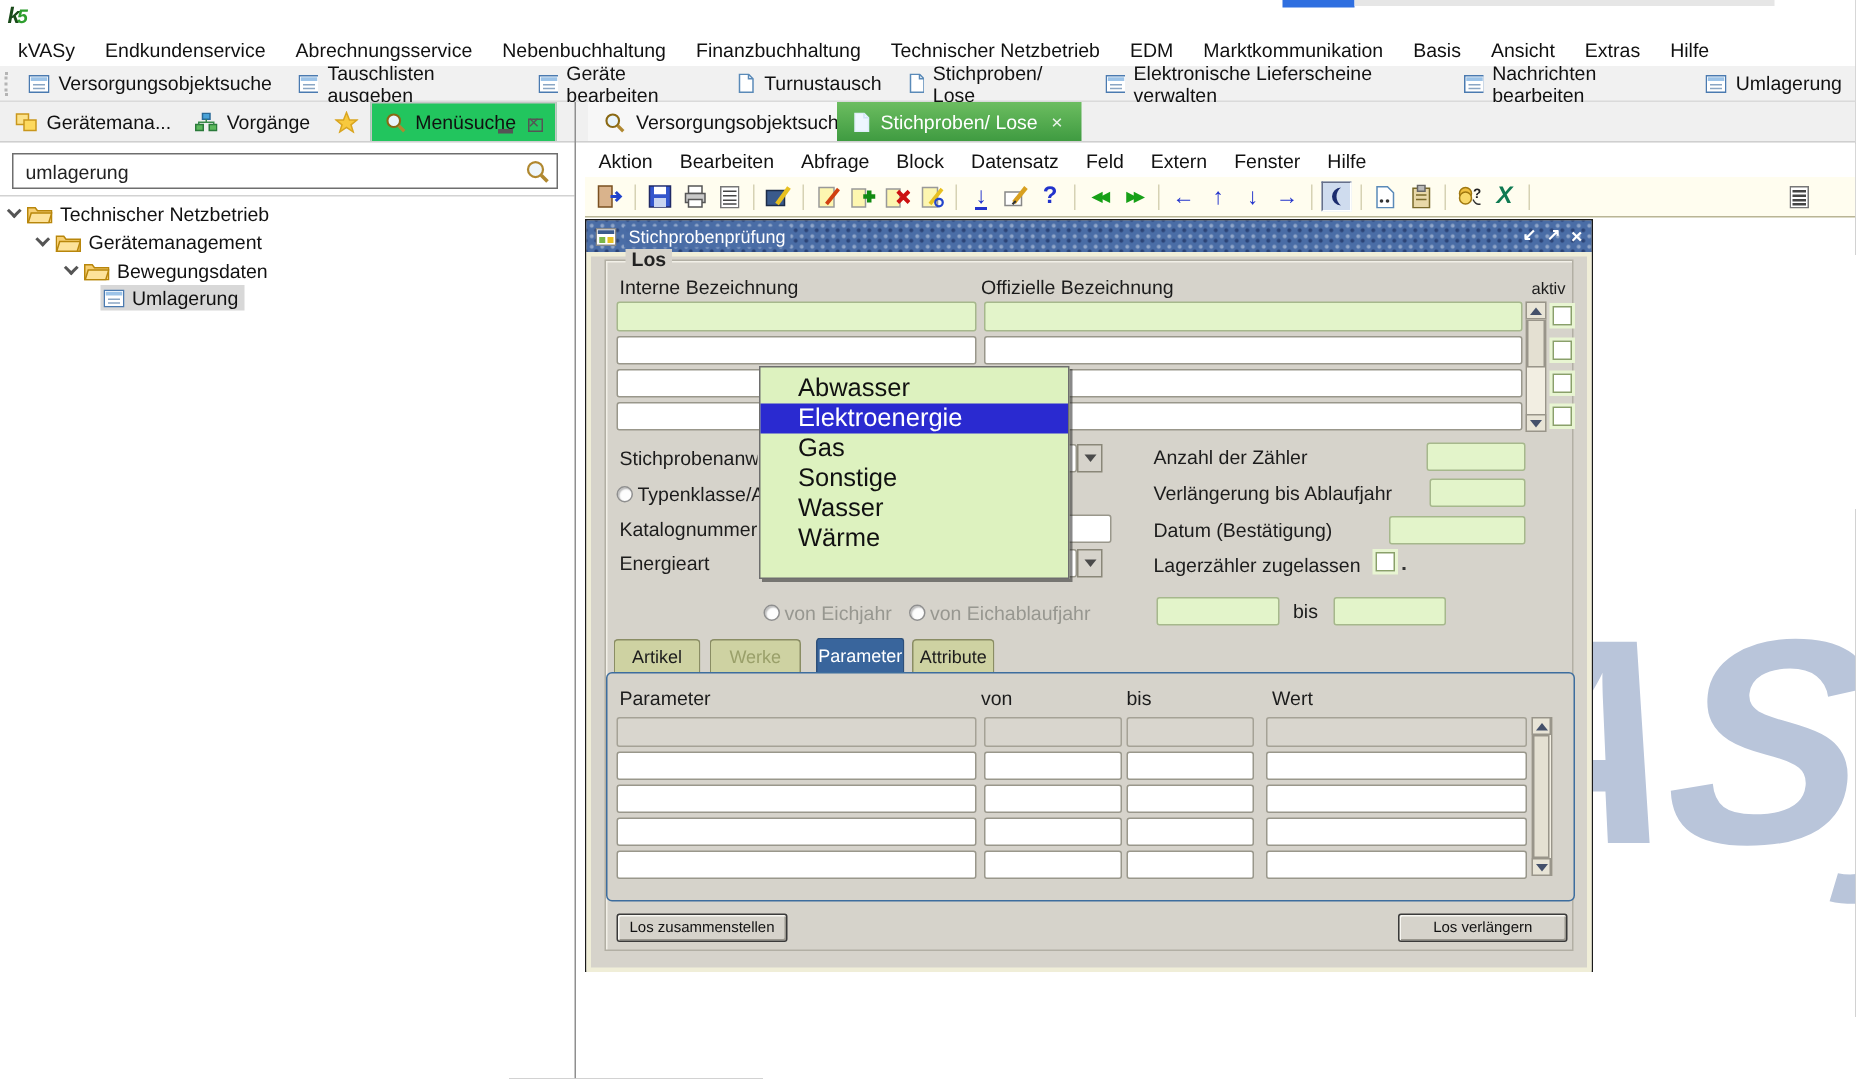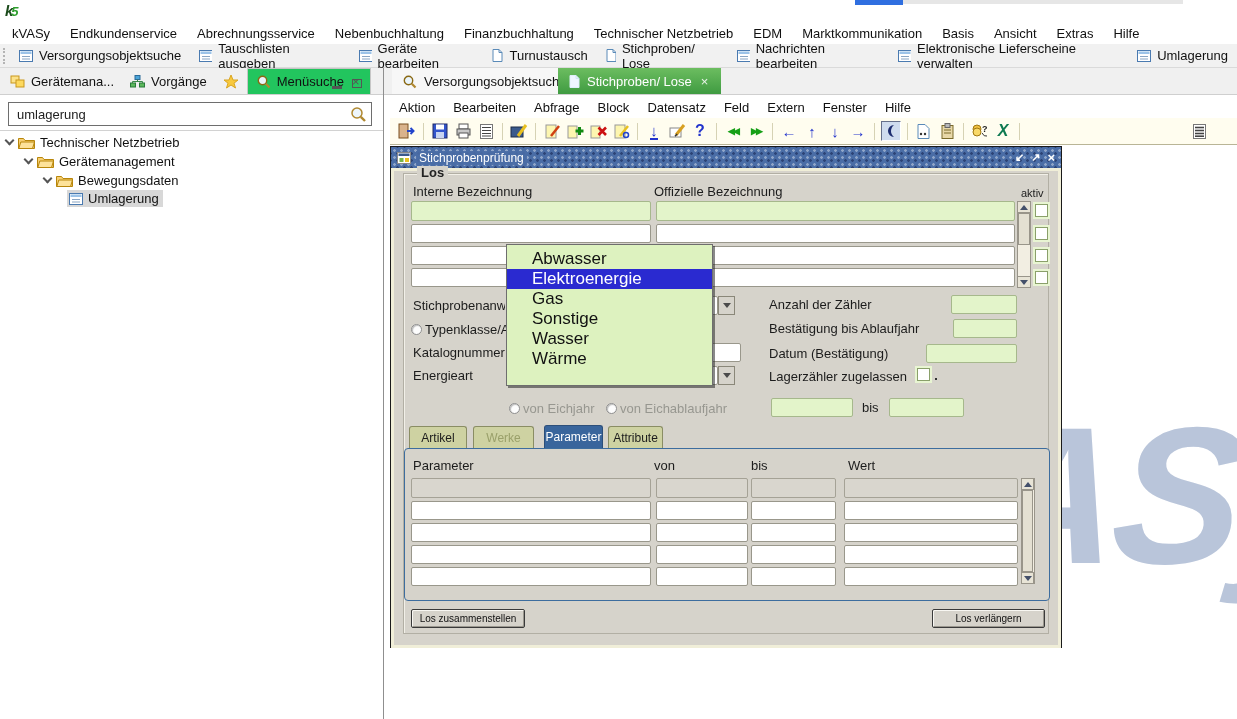--- a/index.html
+++ b/index.html
@@ -145,30 +145,30 @@
         </svg>
       <span>Stichproben/ Lose</span>
     </span>
     <span class="qitem">
       <svg width="14" height="12">
           <rect x="0.5" y="0.5" width="13" height="11" fill="#fff" stroke="#4a7ab0"></rect>
           <rect x="1.5" y="1.5" width="11" height="2.5" fill="#9cc3e8"></rect>
           <line x1="3" y1="6.5" x2="11" y2="6.5" stroke="#8aa6c4"></line>
           <line x1="3" y1="9" x2="11" y2="9" stroke="#8aa6c4"></line>
         </svg>
+      <span>Elektronische Lieferscheine verwalten</span>
+    </span>
+    <span class="qitem">
+      <svg width="14" height="12">
+          <rect x="0.5" y="0.5" width="13" height="11" fill="#fff" stroke="#4a7ab0"></rect>
+          <rect x="1.5" y="1.5" width="11" height="2.5" fill="#9cc3e8"></rect>
+          <line x1="3" y1="6.5" x2="11" y2="6.5" stroke="#8aa6c4"></line>
+          <line x1="3" y1="9" x2="11" y2="9" stroke="#8aa6c4"></line>
+        </svg>
       <span>Nachrichten bearbeiten</span>
-    </span>
-    <span class="qitem">
-      <svg width="14" height="12">
-          <rect x="0.5" y="0.5" width="13" height="11" fill="#fff" stroke="#4a7ab0"></rect>
-          <rect x="1.5" y="1.5" width="11" height="2.5" fill="#9cc3e8"></rect>
-          <line x1="3" y1="6.5" x2="11" y2="6.5" stroke="#8aa6c4"></line>
-          <line x1="3" y1="9" x2="11" y2="9" stroke="#8aa6c4"></line>
-        </svg>
-      <span>Elektronische Lieferscheine verwalten</span>
     </span>
     <span class="qitem">
       <svg width="14" height="12">
           <rect x="0.5" y="0.5" width="13" height="11" fill="#fff" stroke="#4a7ab0"></rect>
           <rect x="1.5" y="1.5" width="11" height="2.5" fill="#9cc3e8"></rect>
           <line x1="3" y1="6.5" x2="11" y2="6.5" stroke="#8aa6c4"></line>
           <line x1="3" y1="9" x2="11" y2="9" stroke="#8aa6c4"></line>
         </svg>
       <span>Umlagerung</span>
     </span>
@@ -487,21 +487,21 @@
     <span class="wfield" style="left:115px;top:196px;width:235px;height:19px;"></span>
 
     <span class="flabel" style="left:22px;top:221px;">Energieart</span>
     <span class="wfield" style="left:115px;top:219px;width:212px;height:19px;"></span>
     <span class="combobtn" style="left:327px;top:219px;">
         <span class="tridown"></span>
       </span>
 
     <span class="flabel" style="left:378px;top:150px;">Anzahl der Zähler</span>
     <span class="gfield" style="left:560px;top:148px;width:66px;height:19px;"></span>
-    <span class="flabel" style="left:378px;top:174px;">Bestätigung bis Ablaufjahr</span>
+    <span class="flabel" style="left:378px;top:174px;">Verlängerung bis Ablaufjahr</span>
     <span class="gfield" style="left:562px;top:172px;width:64px;height:19px;"></span>
     <span class="flabel" style="left:378px;top:199px;">Datum (Bestätigung)</span>
     <span class="gfield" style="left:535px;top:197px;width:91px;height:19px;"></span>
     <span class="flabel" style="left:378px;top:222px;">Lagerzähler zugelassen</span>
     <span class="cbx" style="left:526px;top:221px;"></span>
     <span class="dotp" style="left:544px;top:231px;"></span>
 
     <span class="radio" style="left:118px;top:256px;"></span>
     <span class="flabel graytext" style="left:132px;top:254px;">von Eichjahr</span>
     <span class="radio" style="left:215px;top:256px;"></span>

